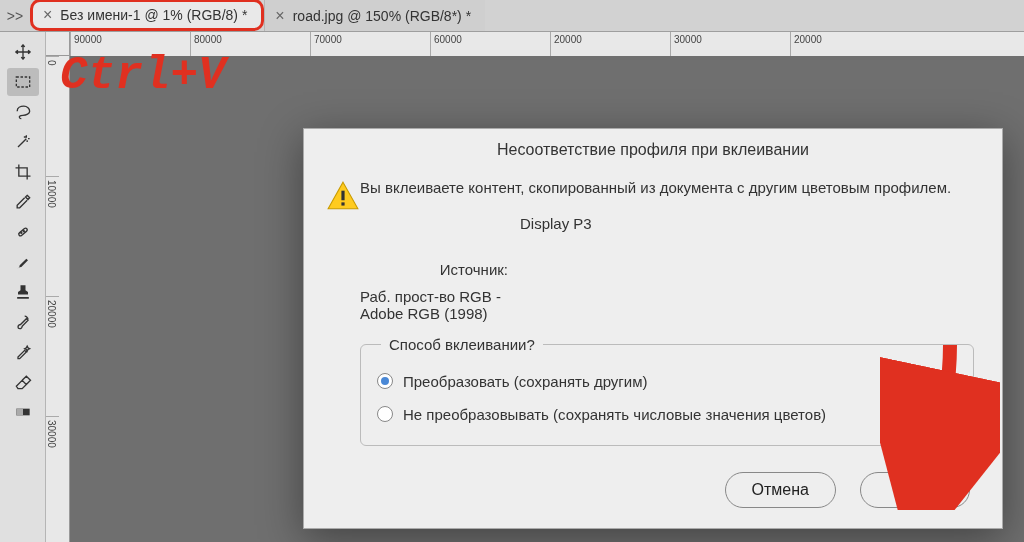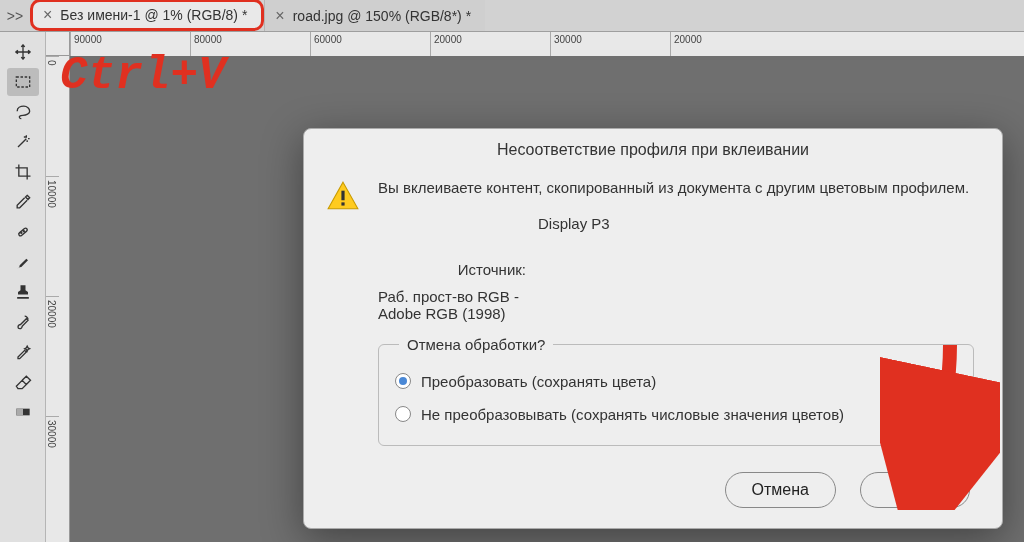--- a/index.html
+++ b/index.html
@@ -154,33 +154,32 @@
       color: #e03020;
       font-family: Liberation Mono, monospace;
     }
     .dialog {
       position: absolute;
       top: 128px;
       left: 303px;
       width: 700px;
       background: #eeeeee;
       border: 1px solid #aaa;
-      border-radius: 8px;
+      border-radius: 0;
       box-shadow: 0 10px 40px rgba(0,0,0,0.4);
     }
     .dialog-title {
       text-align: center;
       font-size: 16px;
       color: #333;
       padding: 12px 0 8px;
     }
     .dialog-body {
       padding: 10px 28px 4px 22px;
       display: flex;
-      gap: 18px;
     }
     .warn-icon {
       width: 34px;
       height: 34px;
       flex-shrink: 0;
       margin-top: 2px;
     }
     .dialog-content { flex: 1; }
     .msg {
       font-size: 15px;
@@ -343,20 +342,21 @@
           <rect x="4" y="8" width="8" height="8" fill="#aaa"></rect>
         </svg>
     </div>
   </div>
 
   <div class="canvas-wrap">
     <div class="ruler-corner"></div>
     <div class="ruler-h">
       <div class="ruler-h-mark">90000</div>
       <div class="ruler-h-mark">80000</div>
+      <div class="ruler-h-mark">70000</div>
       <div class="ruler-h-mark">60000</div>
       <div class="ruler-h-mark">20000</div>
       <div class="ruler-h-mark">30000</div>
       <div class="ruler-h-mark">20000</div>
 
     </div>
     <div class="ruler-v">
       <div class="ruler-v-mark">0</div>
       <div class="ruler-v-mark">10000</div>
       <div class="ruler-v-mark">20000</div>
@@ -377,24 +377,24 @@
       <rect x="14.5" y="22" width="3" height="3" fill="#333"></rect>
     </svg>
     <div class="dialog-content">
       <div class="msg">Вы вклеиваете контент, скопированный из документа с другим цветовым профилем.</div>
       <div class="info-grid">
         <div class="info-label">Источник:</div>
         <div>Display P3</div>
         <div>Раб. прост-во RGB - Adobe RGB (1998)</div>
       </div>
       <fieldset class="fieldset">
-        <legend class="fieldset-legend">Отмена обработки?</legend>
+        <legend class="fieldset-legend">Способ вклеивании?</legend>
         <div class="radio-row">
           <span class="radio checked"></span>
-          <span>Преобразовать (сохранять цвета)</span>
+          <span>Преобразовать (сохранять другим)</span>
         </div>
         <div class="radio-row">
           <span class="radio"></span>
           <span>Не преобразовывать (сохранять числовые значения цветов)</span>
         </div>
       </fieldset>
     </div>
   </div>
   <div class="dialog-buttons">
     <div class="btn">Отмена</div>

